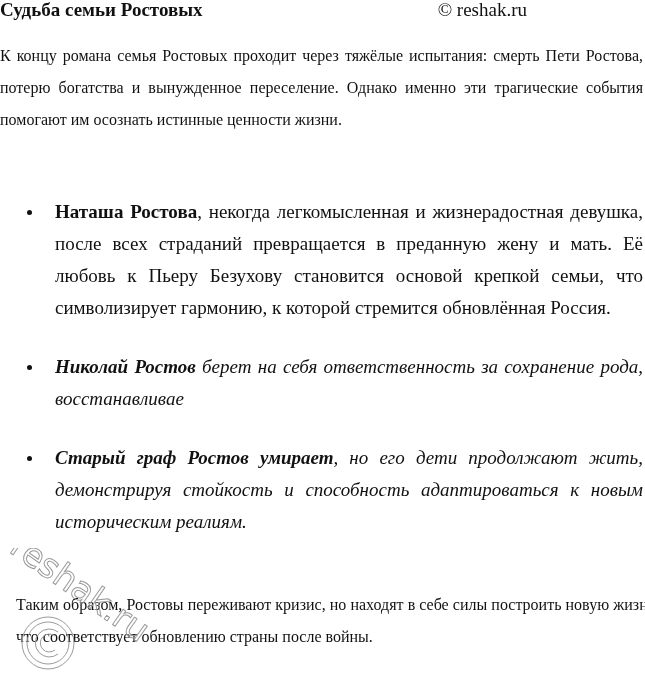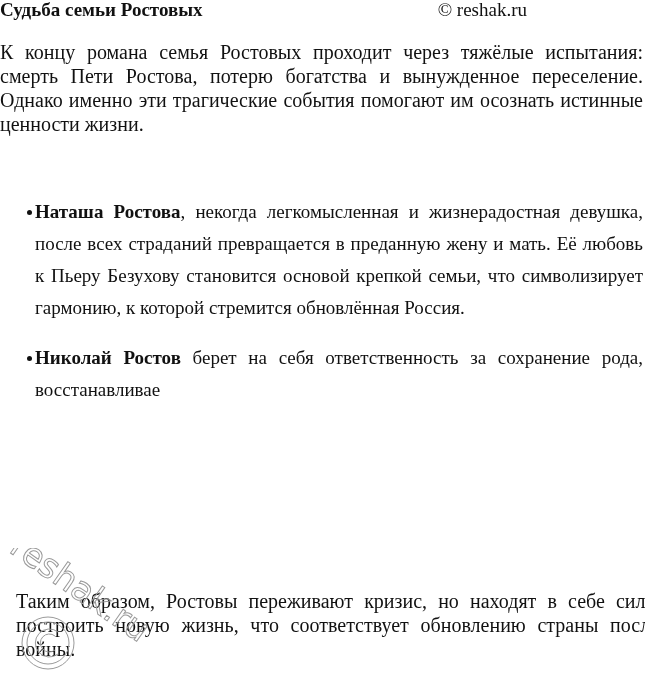--- a/index.html
+++ b/index.html
@@ -34,44 +34,44 @@
       position: absolute;
       right: 2px;
       top: -2px;
       font-size: 19px;
       line-height: 24px;
     }
     .para {
       position: absolute;
       left: 0;
       width: 643px;
-      font-size: 20px;
-      line-height: 24px;
+      font-size: 16px;
+      line-height: 32px;
       text-align: justify;
       margin: 0;
     }
     .para.intro { top: 40px; }
     .para.conclusion { top: 589px; margin-left: 16px; }
     .list {
       position: absolute;
       left: 0;
       top: 196px;
       width: 643px;
       margin: 0;
       padding: 0;
       list-style: none;
     }
     .list-item {
       position: relative;
-      padding-left: 35px;
+      padding-left: 55px;
       font-size: 19px;
       line-height: 32px;
       text-align: justify;
     }
-    .list-item + .list-item { margin-top: 18px; }
+    .list-item + .list-item { margin-top: 27px; font-style: italic; }
     .bullet {
       position: absolute;
       left: 27px;
       top: 14px;
       width: 5px;
       height: 5px;
       border-radius: 50%;
       background: #111111;
     }
     .strong { font-weight: bold; }
@@ -94,20 +94,23 @@
 
 <p class="para intro">К концу романа семья Ростовых проходит через тяжёлые испытания: смерть Пети Ростова, потерю богатства и вынужденное переселение. Однако именно эти трагические события помогают им осознать истинные ценности жизни.</p>
 
 <ul class="list">
   <li class="list-item">
     <span class="bullet"></span><span class="strong">Наташа Ростова</span><span>, некогда легкомысленная и жизнерадостная девушка, после всех страданий превращается в преданную жену и мать. Её любовь к Пьеру Безухову становится основой крепкой семьи, что символизирует гармонию, к которой стремится обновлённая Россия.</span>
   </li>
   <li class="list-item">
     <span class="bullet"></span><span class="strong">Николай Ростов</span><span> берет на себя ответственность за сохранение рода, восстанавливае</span>
   </li>
+  <li class="list-item">
+    <span class="bullet"></span><span class="strong">Старый граф Ростов умирает</span><span>, но его дети продолжают жить, демонстрируя стойкость и способность адаптироваться к новым историческим реалиям.</span>
+  </li>
 </ul>
 
 <p class="para conclusion">Таким образом, Ростовы переживают кризис, но находят в себе силы построить новую жизнь, что соответствует обновлению страны после войны.</p>
 
 <svg class="watermark" viewBox="0 0 180 135" xmlns="http://www.w3.org/2000/svg">
   <g fill="none" stroke="#9a9a9a" stroke-width="1" transform="rotate(35 60 30)">
     <text x="2" y="38" font-family="DejaVu Sans, sans-serif" font-size="34" fill="none" stroke="#9a9a9a" stroke-width="1">reshak.ru</text>
   </g>
   <circle cx="48" cy="95" r="26" fill="none" stroke="#9a9a9a" stroke-width="1"></circle>
   <circle cx="48" cy="95" r="21" fill="none" stroke="#9a9a9a" stroke-width="1"></circle>

